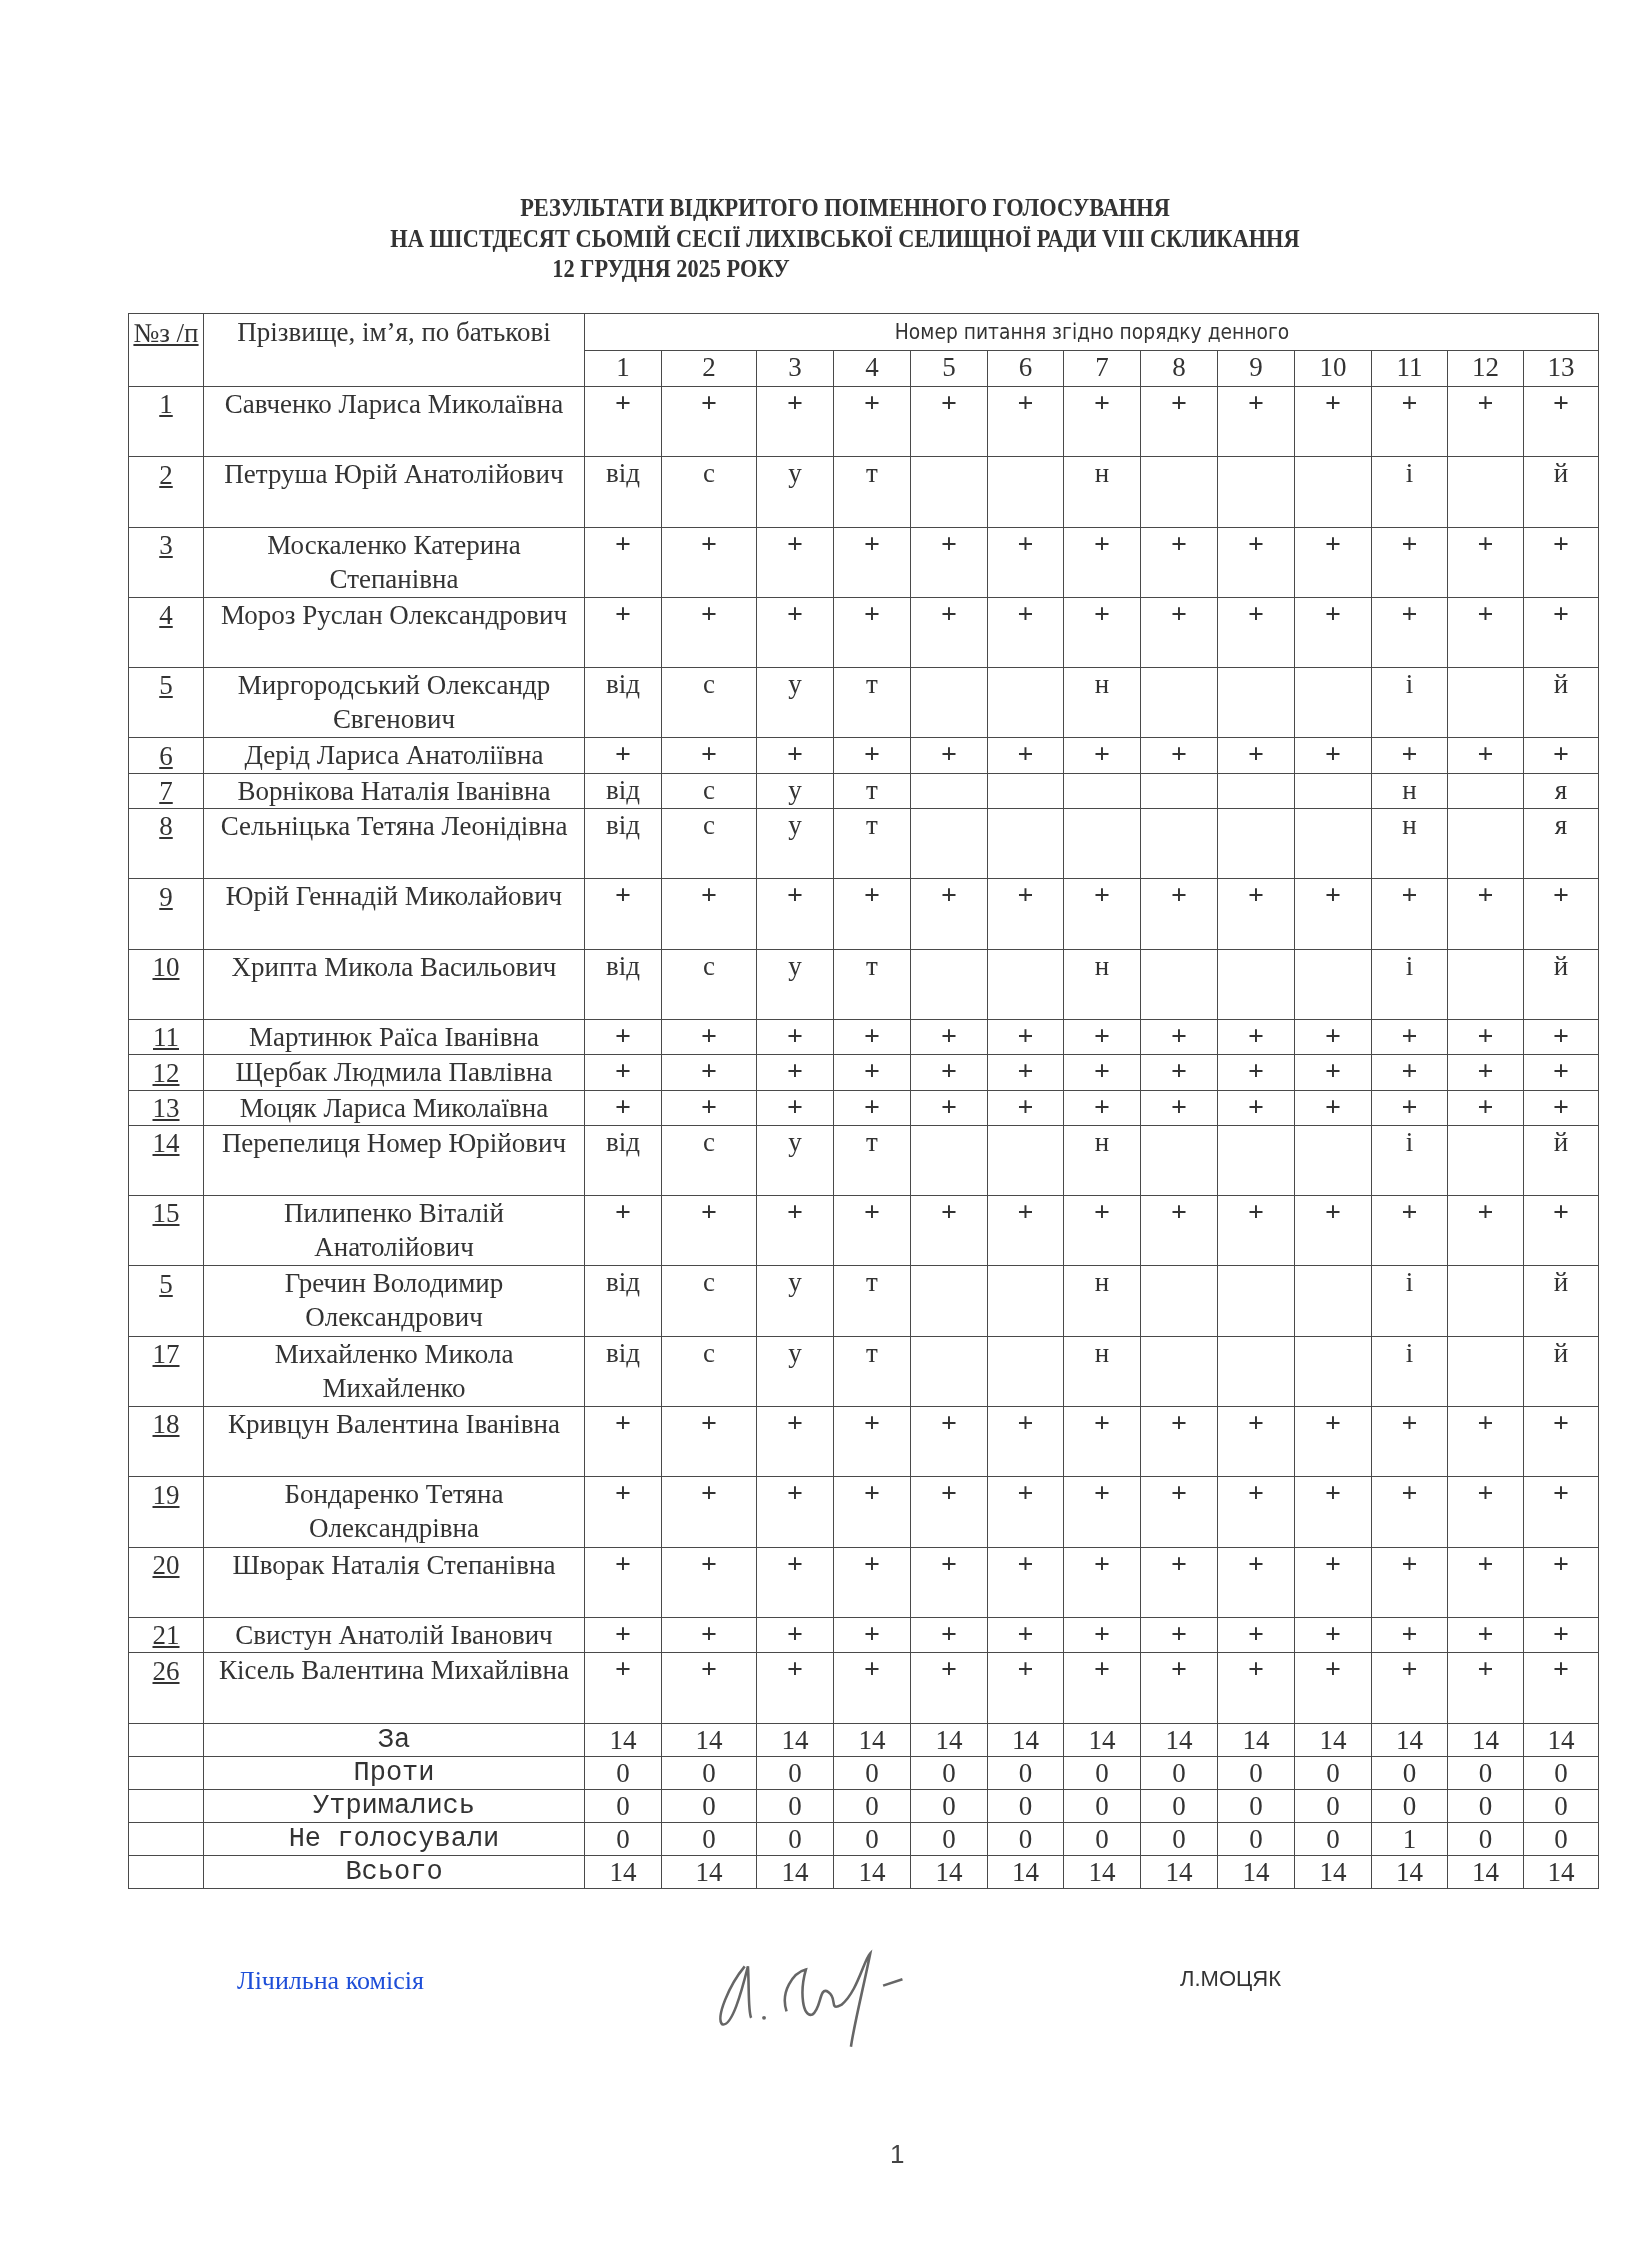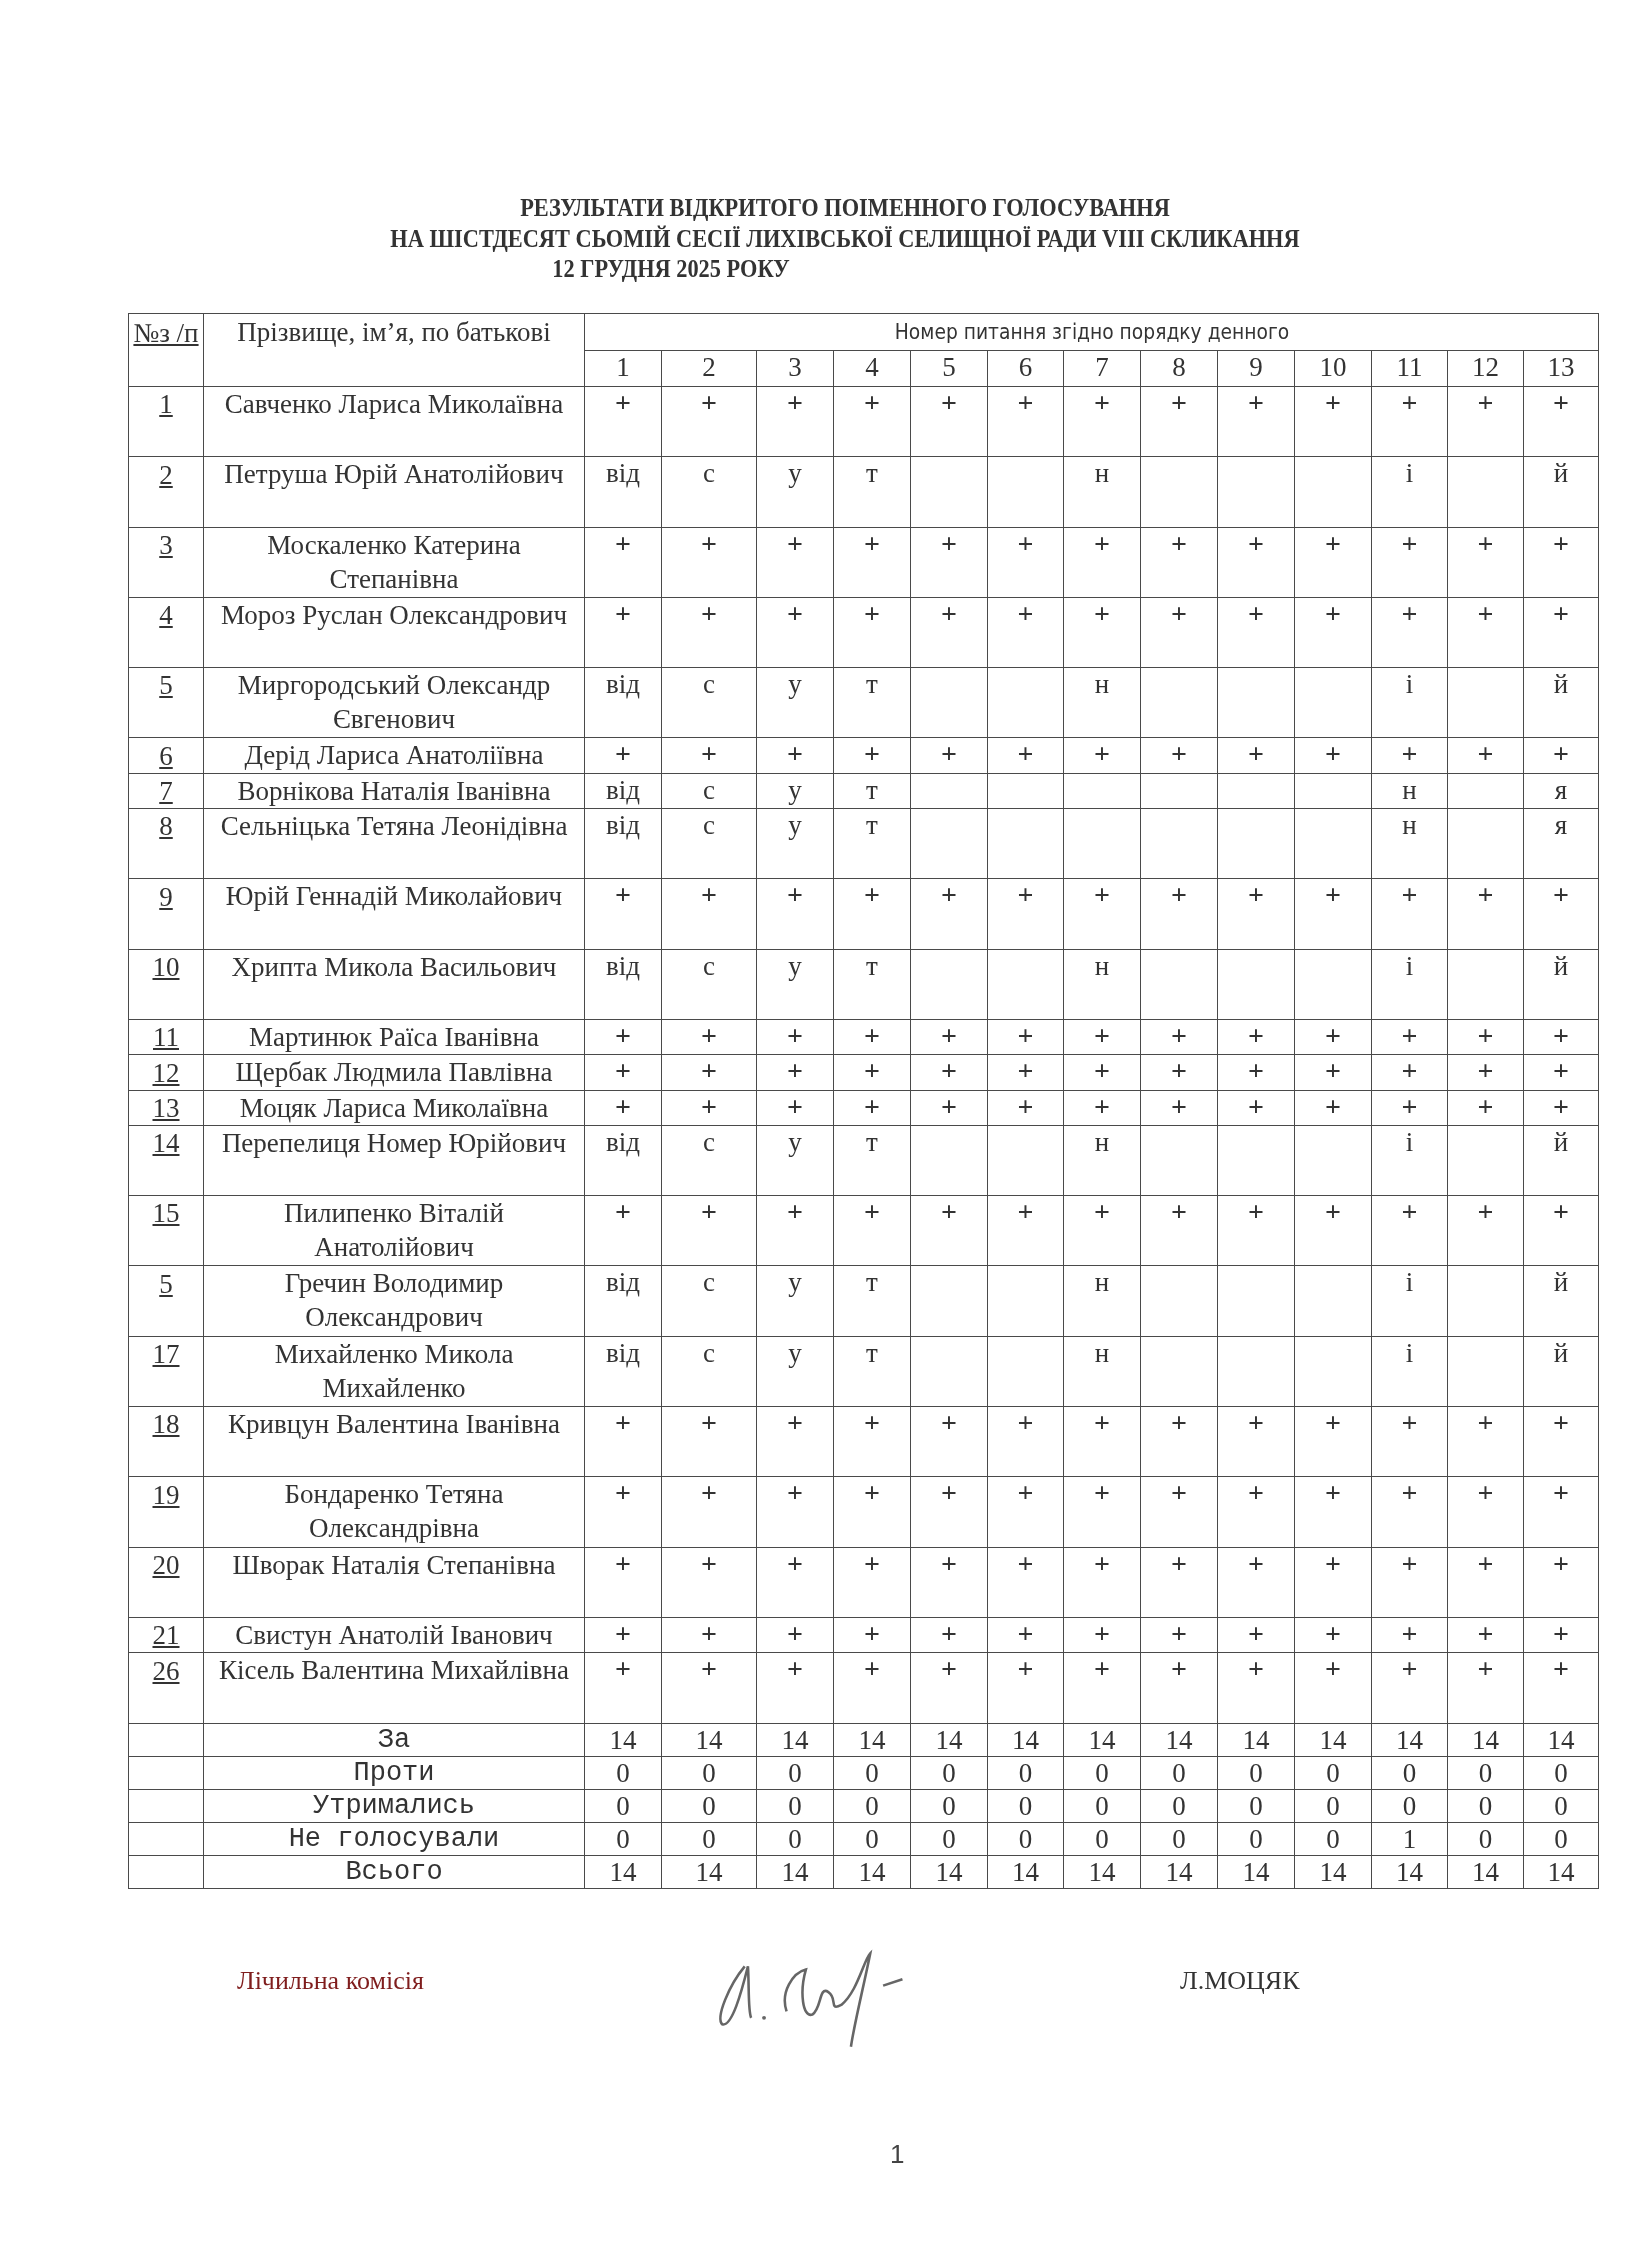--- a/index.html
+++ b/index.html
@@ -22,23 +22,23 @@
   .num-cell { padding-top:1.3px !important;text-decoration:underline; }
   .name-cell { line-height:34px !important; }
   .vote { font-family:"Liberation Sans", sans-serif; font-size:26px; line-height:34px; }
   .vote.plus { font-weight:bold; font-size:28px; }
   tr.r2 td { height:68px; }
   tr.r1 td { height:33px; }
   tr.sum td { height:32px; font-family:"Liberation Sans", sans-serif; }
   tr.sum td.lbl { font-family:Liberation Mono, monospace; }
   tr.sum td.val { font-family:"Liberation Serif", serif; font-size:27px; transform:none; }
   .footer-label { position:absolute; left:237px; top:1966px; font-size:26px;
-                  font-family:"Liberation Serif", serif; color:#7f1d1d; }
-  .footer-name { position:absolute; left:1180px; top:1966px; font-size:26px;
-                 font-family:Liberation Serif, serif; color:#333; }
+                  font-family:"Liberation Serif", serif; color:#1d4ed8; }
+  .footer-name { position:absolute; left:1180px; top:1966px; font-size:22px;
+                 font-family:Liberation Sans, sans-serif; color:#333; }
   .signature { position:absolute; left:709px; top:1947px; width:271px; height:103px; }
   .page-num { position:absolute; left:890px; top:2139px; font-size:26px;
               font-family:"Liberation Sans", sans-serif; color:#444; }
 </style>
 </head>
 <body>
 
 <div class="title t1">РЕЗУЛЬТАТИ ВІДКРИТОГО ПОІМЕННОГО ГОЛОСУВАННЯ</div>
 <div class="title t2">НА ШІСТДЕСЯТ СЬОМІЙ СЕСІЇ ЛИХІВСЬКОЇ СЕЛИЩНОЇ РАДИ  VIII СКЛИКАННЯ</div>
 <div class="title t3">12 ГРУДНЯ   2025 РОКУ</div>

